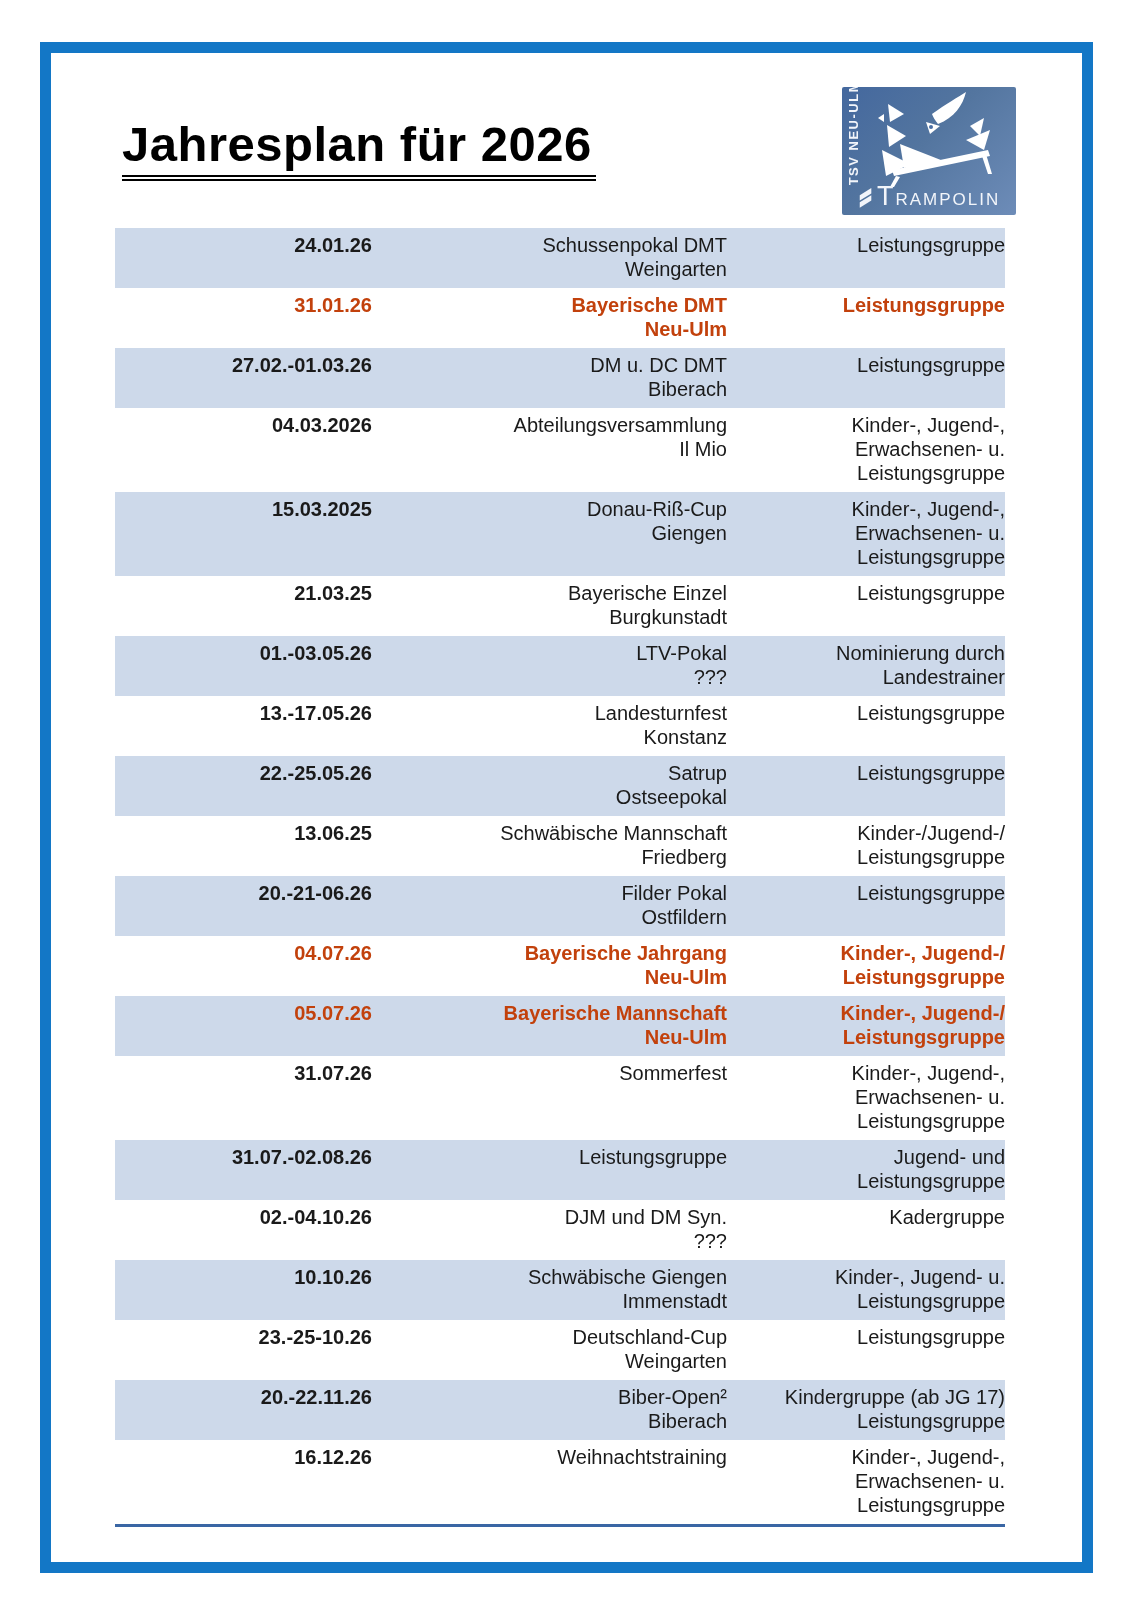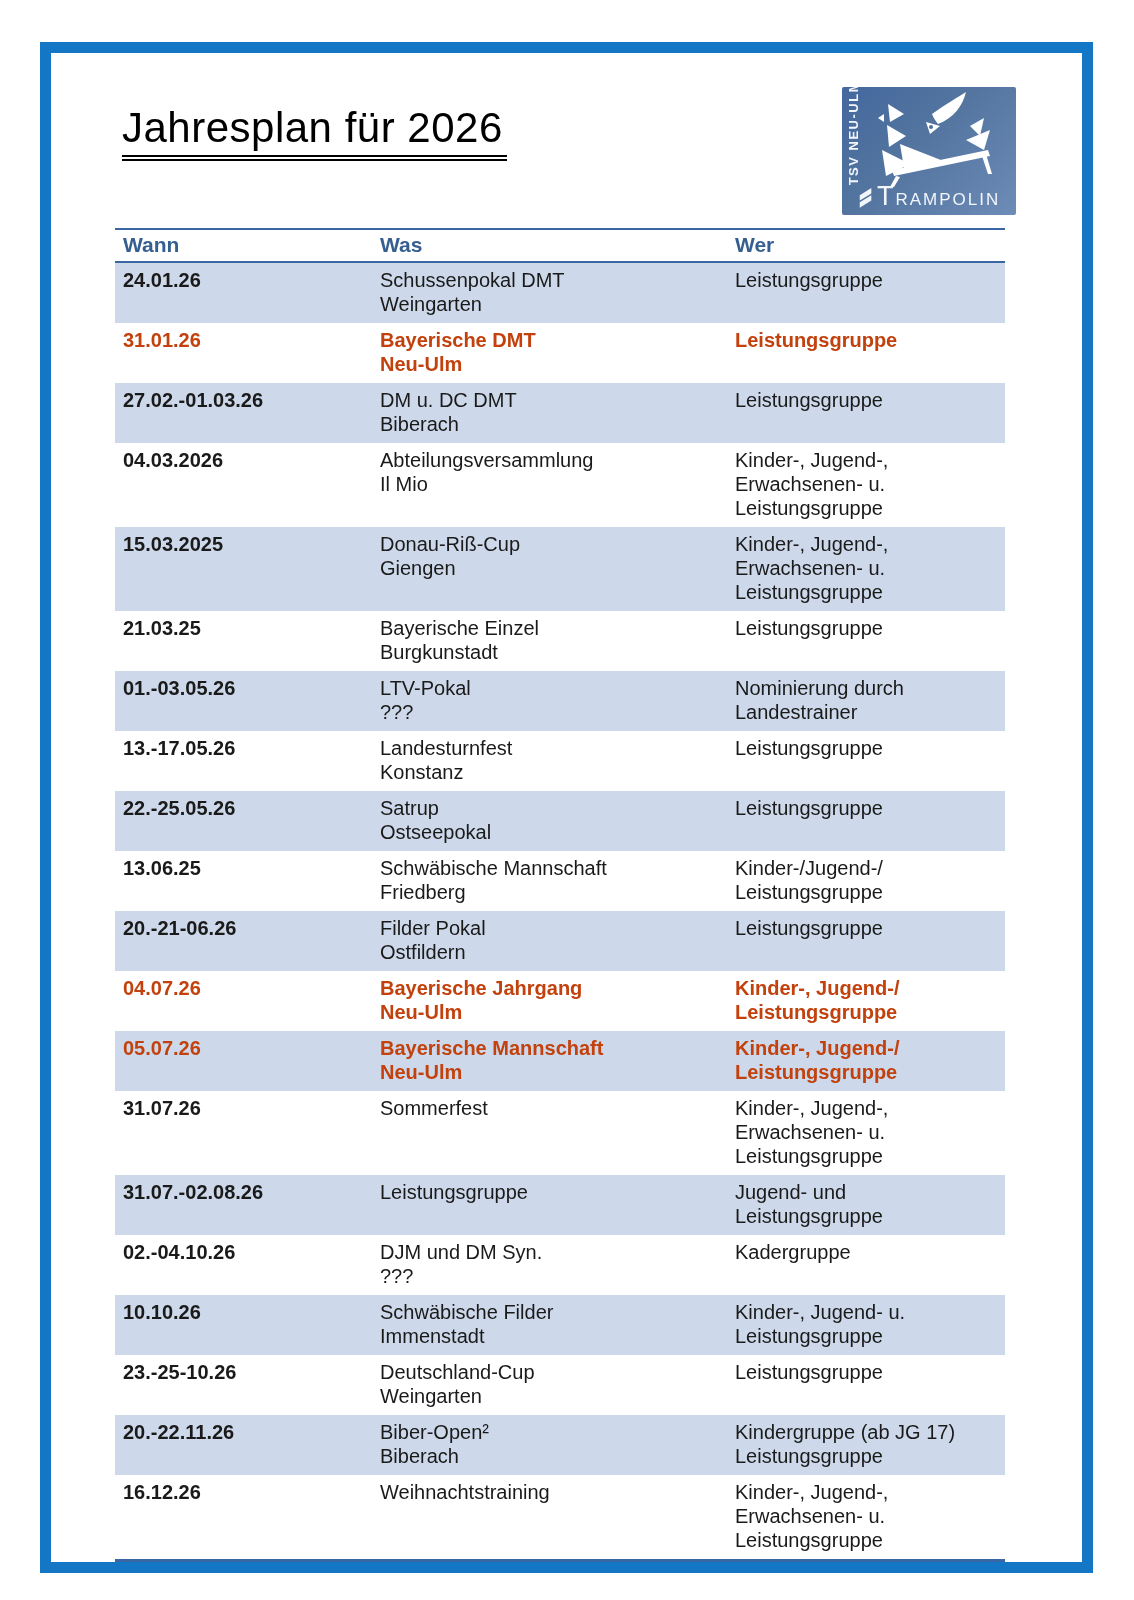--- a/index.html
+++ b/index.html
@@ -6,22 +6,22 @@
   .page {
     position:relative; width:1134px; height:1600px; margin:0 auto;
     background:#ffffff; overflow:hidden;
     font-family:"Liberation Sans", sans-serif; color:#1a1a1a;
   }
   .frame {
     position:absolute; left:40px; top:42px; width:1053px; height:1531px;
     border:11px solid #1377c6; box-sizing:border-box; background:#ffffff;
   }
   .title {
-    position:absolute; left:122px; top:104px;
-    font-size:42px; font-weight:400; color:#000;
+    position:absolute; left:122px; top:116px;
+    font-size:49px; font-weight:700; color:#000;
     border-bottom:6px double #000; padding:0 4px 3px 0; display:inline-block;
     letter-spacing:0.5px;
   }
   
   .logo {
     position:absolute; left:842px; top:87px; width:174px; height:128px;
     background:linear-gradient(135deg,#44689e 0%,#53759f 45%,#6d8cb8 100%);
     border-radius:2px; overflow:hidden;
   }
   .logo-side {
@@ -44,21 +44,21 @@
   }
   .thead {
     display:flex; border-top:2px solid #3a66a4; border-bottom:2px solid #3a66a4;
     padding:3px 0 4px;
   }
   .thead .cell { font-weight:bold; color:#365f91; font-size:21px; line-height:24px; }
   .cell { box-sizing:border-box; padding-left:8px; }
   .cell.wann { width:257px; font-weight:bold; }
   .cell.was  { width:355px; }
   .cell.wer  { width:278px; }
-  .trow { display:flex; padding:5px 0 7px; }
+  .trow { display:flex; padding:5px 0 7px;text-align:right; }
   .trow:nth-child(odd) { background:#cdd9ea; }
   .line { font-size:20px; line-height:24px; }
   .trow.red .line { color:#c2410c; font-weight:bold; }
 </style>
 </head>
 <body>
 
 <div class="page">
   <div class="frame"></div>
 
@@ -84,25 +84,20 @@
     <div class="logo-word">
       <svg width="16" height="26" viewBox="0 0 18 26" fill="#f2f5fa">
         <path d="M2,11 L15,3 L15,9 L2,17 Z"></path>
         <path d="M2,19 L15,11 L15,17 L2,25 Z"></path>
       </svg>
       <span class="wordmark">TRAMPOLIN</span>
     </div>
   </div>
 
   <div class="schedule">
-    <div class="thead">
-      <div class="cell wann">Wann</div>
-      <div class="cell was">Was</div>
-      <div class="cell wer">Wer</div>
-    </div>
     <div>
         <div class="trow">
           <div class="cell wann">
             <div class="line">24.01.26</div>
           </div>
           <div class="cell was">
             <div class="line">Schussenpokal DMT</div>
             <div class="line">Weingarten</div>
           </div>
           <div class="cell wer">
@@ -296,21 +291,21 @@
           </div>
           <div class="cell wer">
             <div class="line">Kadergruppe</div>
           </div>
         </div>
         <div class="trow">
           <div class="cell wann">
             <div class="line">10.10.26</div>
           </div>
           <div class="cell was">
-            <div class="line">Schwäbische Filder</div>
+            <div class="line">Schwäbische Giengen</div>
             <div class="line">Immenstadt</div>
           </div>
           <div class="cell wer">
             <div class="line">Kinder-, Jugend- u.</div>
             <div class="line">Leistungsgruppe</div>
           </div>
         </div>
         <div class="trow">
           <div class="cell wann">
             <div class="line">23.-25-10.26</div>

